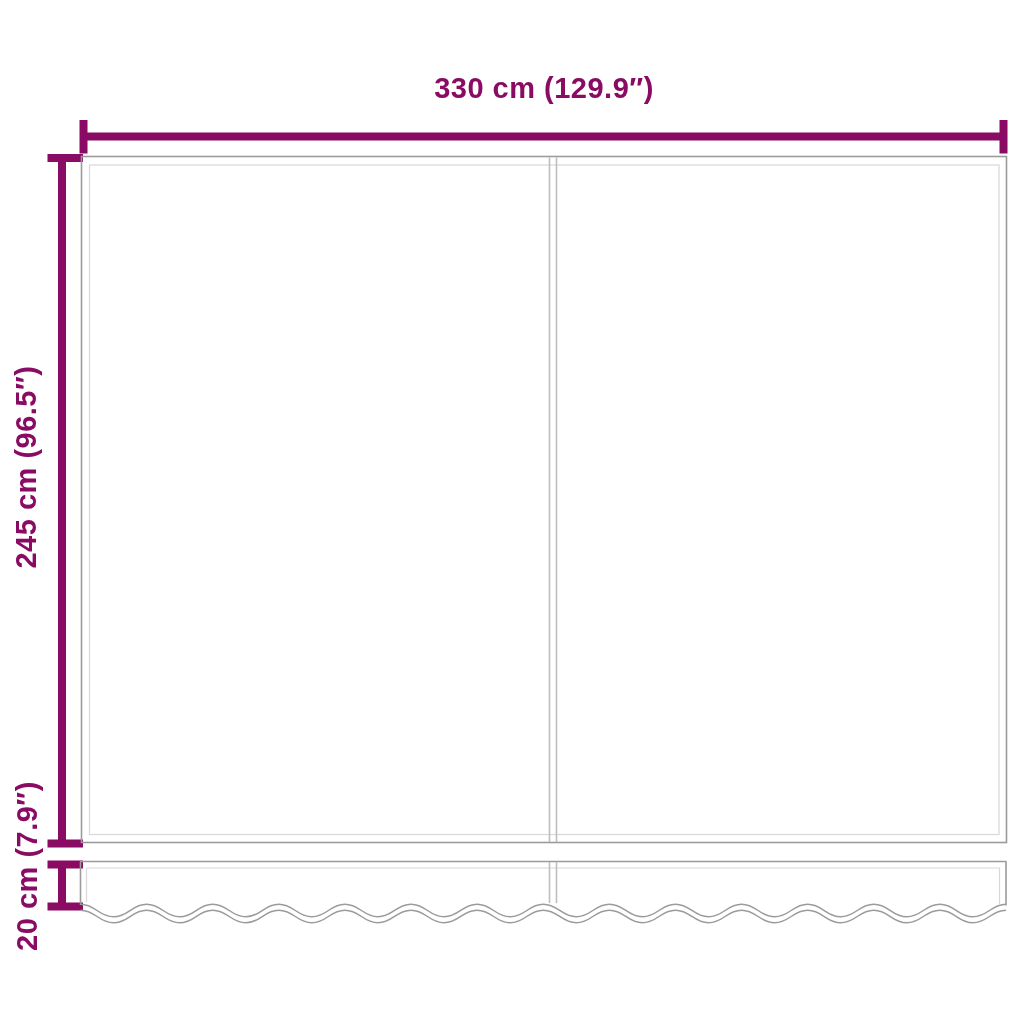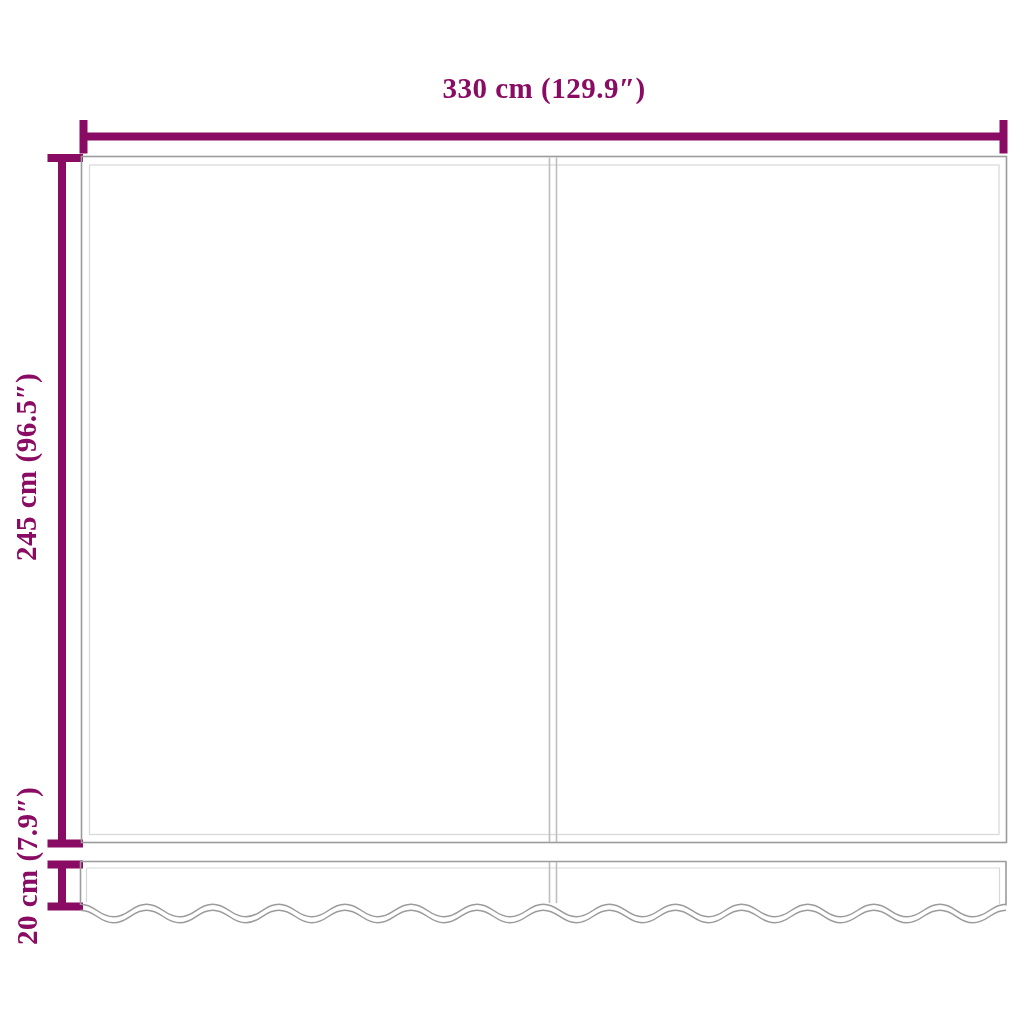--- a/index.html
+++ b/index.html
@@ -2,21 +2,21 @@
 <html style="--accent: #8A0B63; --outline-dark: #9B9B9B; --outline-light: #D8D8D8; --seam: #BEBEBE; --bg: #FFFFFF;"><head>
 <meta charset="utf-8">
 <style>
   html, body { margin: 0; padding: 0; background: #ffffff; }
   .canvas {
     position: relative;
     width: 1024px;
     height: 1024px;
     background: var(--bg, #ffffff);
     overflow: hidden;
-    font-family: Liberation Serif, serif;
+    font-family: Liberation Sans, sans-serif;
     text-align: center;
   }
   .canvas svg { position: absolute; left: 0; top: 0; }
   .dim-label {
     position: absolute;
     color: var(--accent, #8A0B63);
     font-size: 29px;
     font-weight: bold;
     white-space: nowrap;
     letter-spacing: 0.5px;

